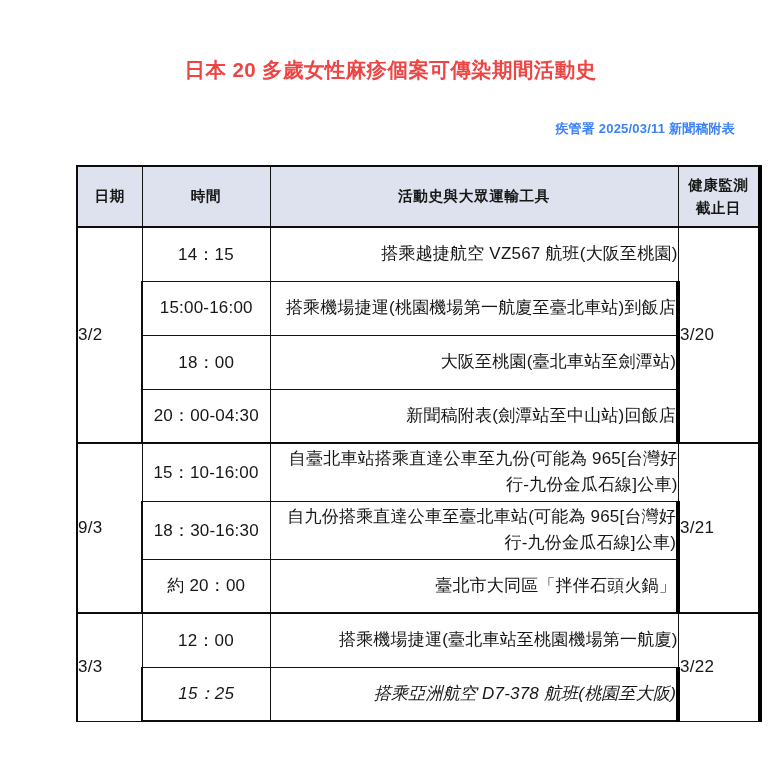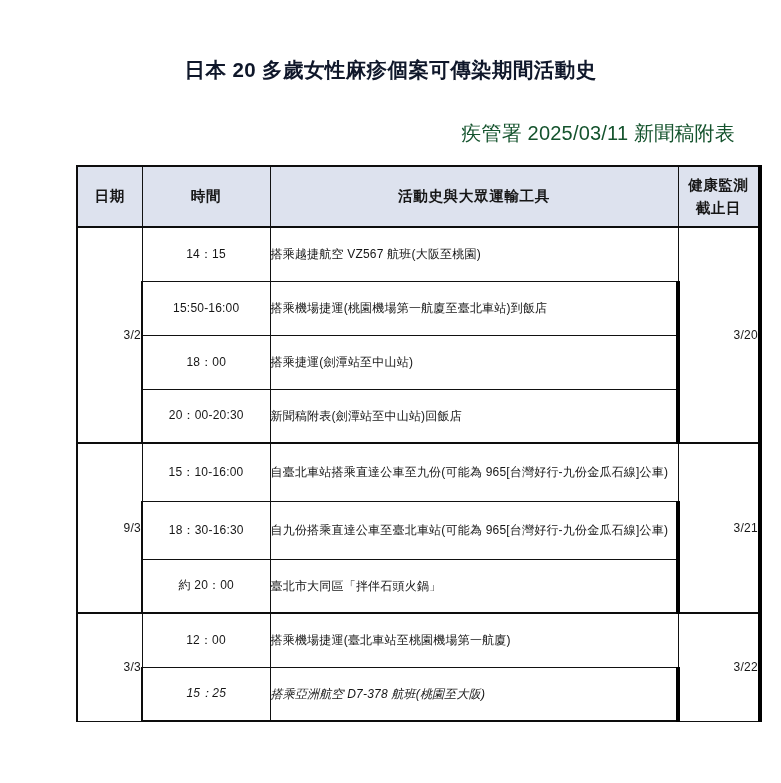--- a/index.html
+++ b/index.html
@@ -23,30 +23,30 @@
   }
   .doc-title {
     position: absolute;
     left: 0;
     top: 55px;
     width: 781px;
     text-align: center;
     font-size: 20.5px;
     font-weight: bold;
     letter-spacing: 0.4px;
-    color: #0f172a;
+    color: #ef4444;
     line-height: 30px;
   }
   .doc-subtitle {
     position: absolute;
     right: 46px;
     top: 120px;
-    font-size: 20px;
-    font-weight: normal;
-    color: #14532d;
+    font-size: 13px;
+    font-weight: bold;
+    color: #3b82f6;
     letter-spacing: 0.2px;
     white-space: nowrap;
   }
   .table-wrap {
     position: absolute;
     left: 52px;
     top: 165px;
     width: 683px;
     padding-left: 24px;
   }
@@ -59,49 +59,49 @@
   table.activity-table col.c-date  { width: 65px; }
   table.activity-table col.c-time  { width: 128px; }
   table.activity-table col.c-act   { width: 408px; }
   table.activity-table col.c-until { width: 82px; }
 
   .activity-table th,
   .activity-table td {
     border: 1px solid #111111;
     padding: 0;
     vertical-align: middle;
-    font-size: 12px;
+    font-size: 17px;
     color: #161616;
     background-clip: padding-box;
   }
   .activity-table thead th {
     background: #dde2ee;
     font-weight: bold;
     text-align: center;
     height: 59px;
     line-height: 23px;
     font-size: 14.6px;
     letter-spacing: 0.6px;
   }
   .activity-table thead th.th-until {
     letter-spacing: 0.4px;
   }
   .cell-date, .cell-until {
-    text-align: right;
+    text-align: left;
     font-size: 14.6px;
     letter-spacing: 0.3px;
   }
   .cell-time {
     text-align: center;
     letter-spacing: 0.2px;
     font-size: 14.4px;
     padding: 0 6px;
   }
   .cell-act {
-    text-align: left;
+    text-align: right;
     padding: 7px 10px 7px 14px;
     line-height: 26px;
     letter-spacing: 0.2px;
     margin-left: 28px;
   }
   
   .activity-table tr.block-start > td,
   .activity-table tr.block-start > th {
     border-top: 2px solid #0d0d0d;
   }
@@ -154,29 +154,29 @@
       </thead>
       <tbody>
 
         <tr class="block-start r-single">
           <td class="cell-date" rowspan="4">3/2</td>
           <td class="cell-time">14：15</td>
           <td class="cell-act">搭乘越捷航空 VZ567 航班(大阪至桃園)</td>
           <td class="cell-until" rowspan="4">3/20</td>
         </tr>
         <tr class="r-single">
-          <td class="cell-time">15:50-16:00</td>
+          <td class="cell-time">15:00-16:00</td>
           <td class="cell-act">搭乘機場捷運(桃園機場第一航廈至臺北車站)到飯店</td>
         </tr>
         <tr class="r-single">
           <td class="cell-time">18：00</td>
-          <td class="cell-act">搭乘捷運(劍潭站至中山站)</td>
-        </tr>
-        <tr class="r-single">
-          <td class="cell-time">20：00-20:30</td>
+          <td class="cell-act">大阪至桃園(臺北車站至劍潭站)</td>
+        </tr>
+        <tr class="r-single">
+          <td class="cell-time">20：00-04:30</td>
           <td class="cell-act">新聞稿附表(劍潭站至中山站)回飯店</td>
         </tr>
 
         <tr class="block-start r-double">
           <td class="cell-date" rowspan="3">9/3</td>
           <td class="cell-time">15：10-16:00</td>
           <td class="cell-act">自臺北車站搭乘直達公車至九份(可能為 965[台灣好行-九份金瓜石線]公車)</td>
           <td class="cell-until" rowspan="3">3/21</td>
         </tr>
         <tr class="r-double">

